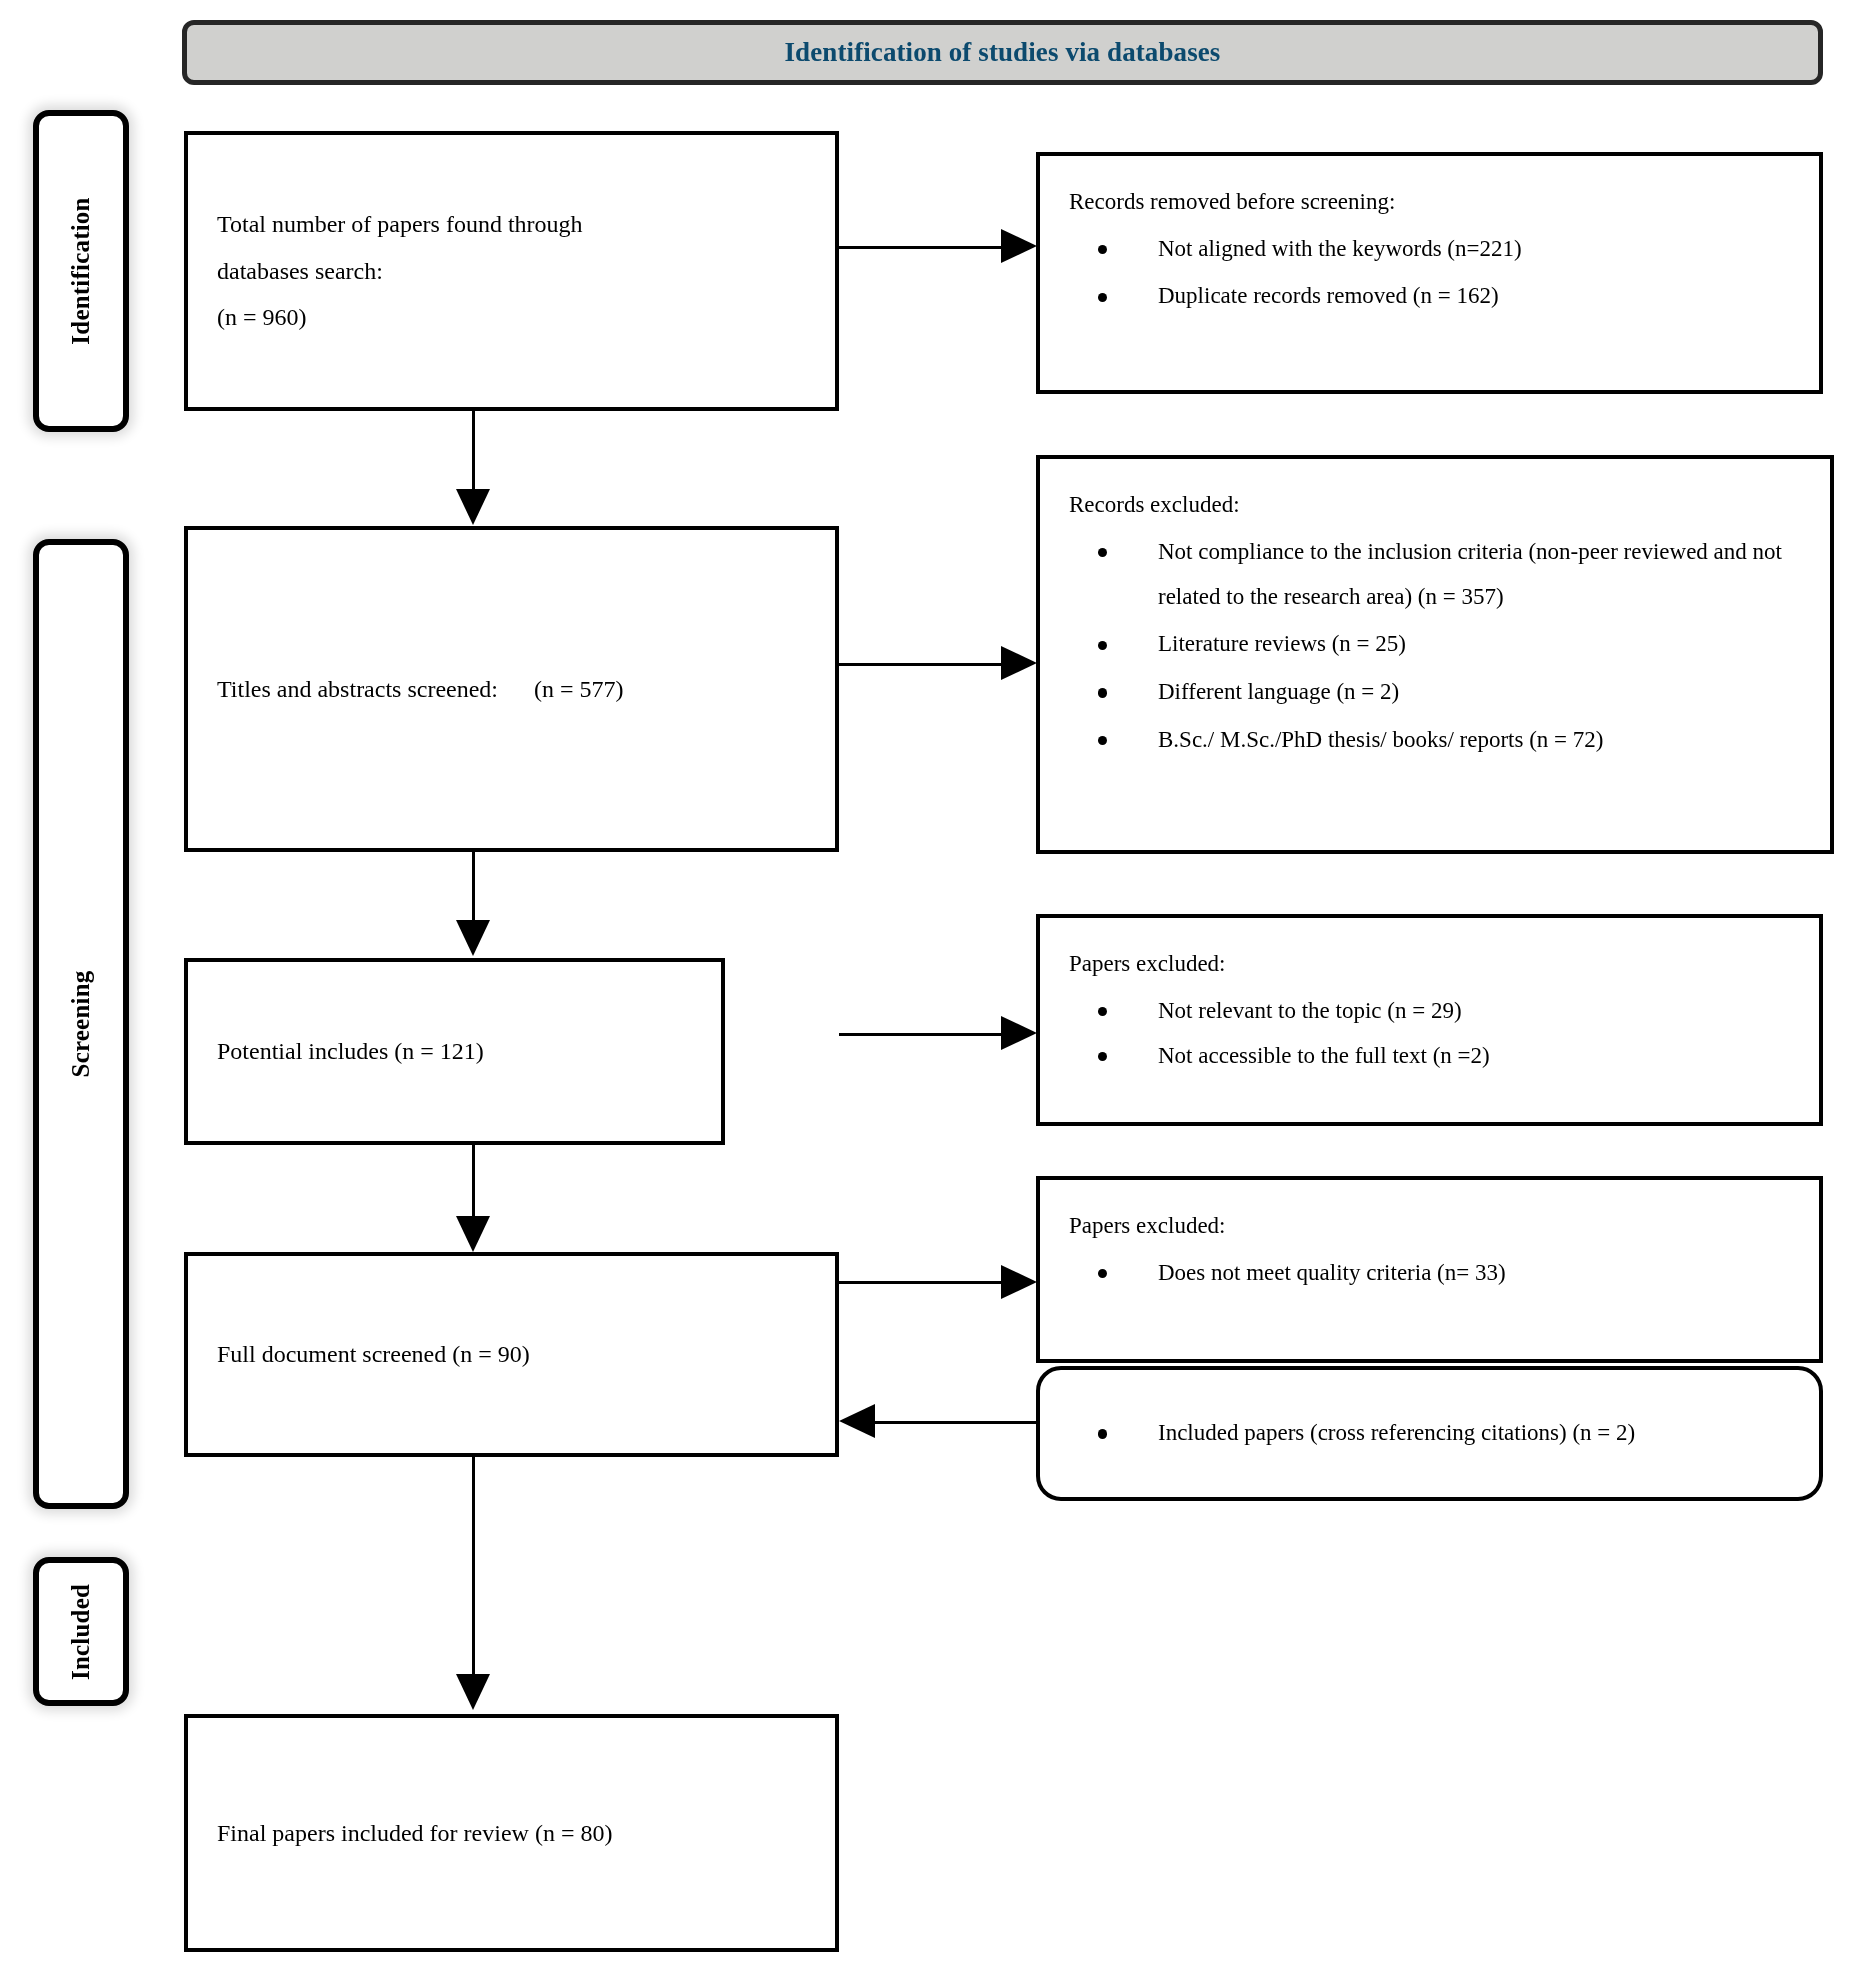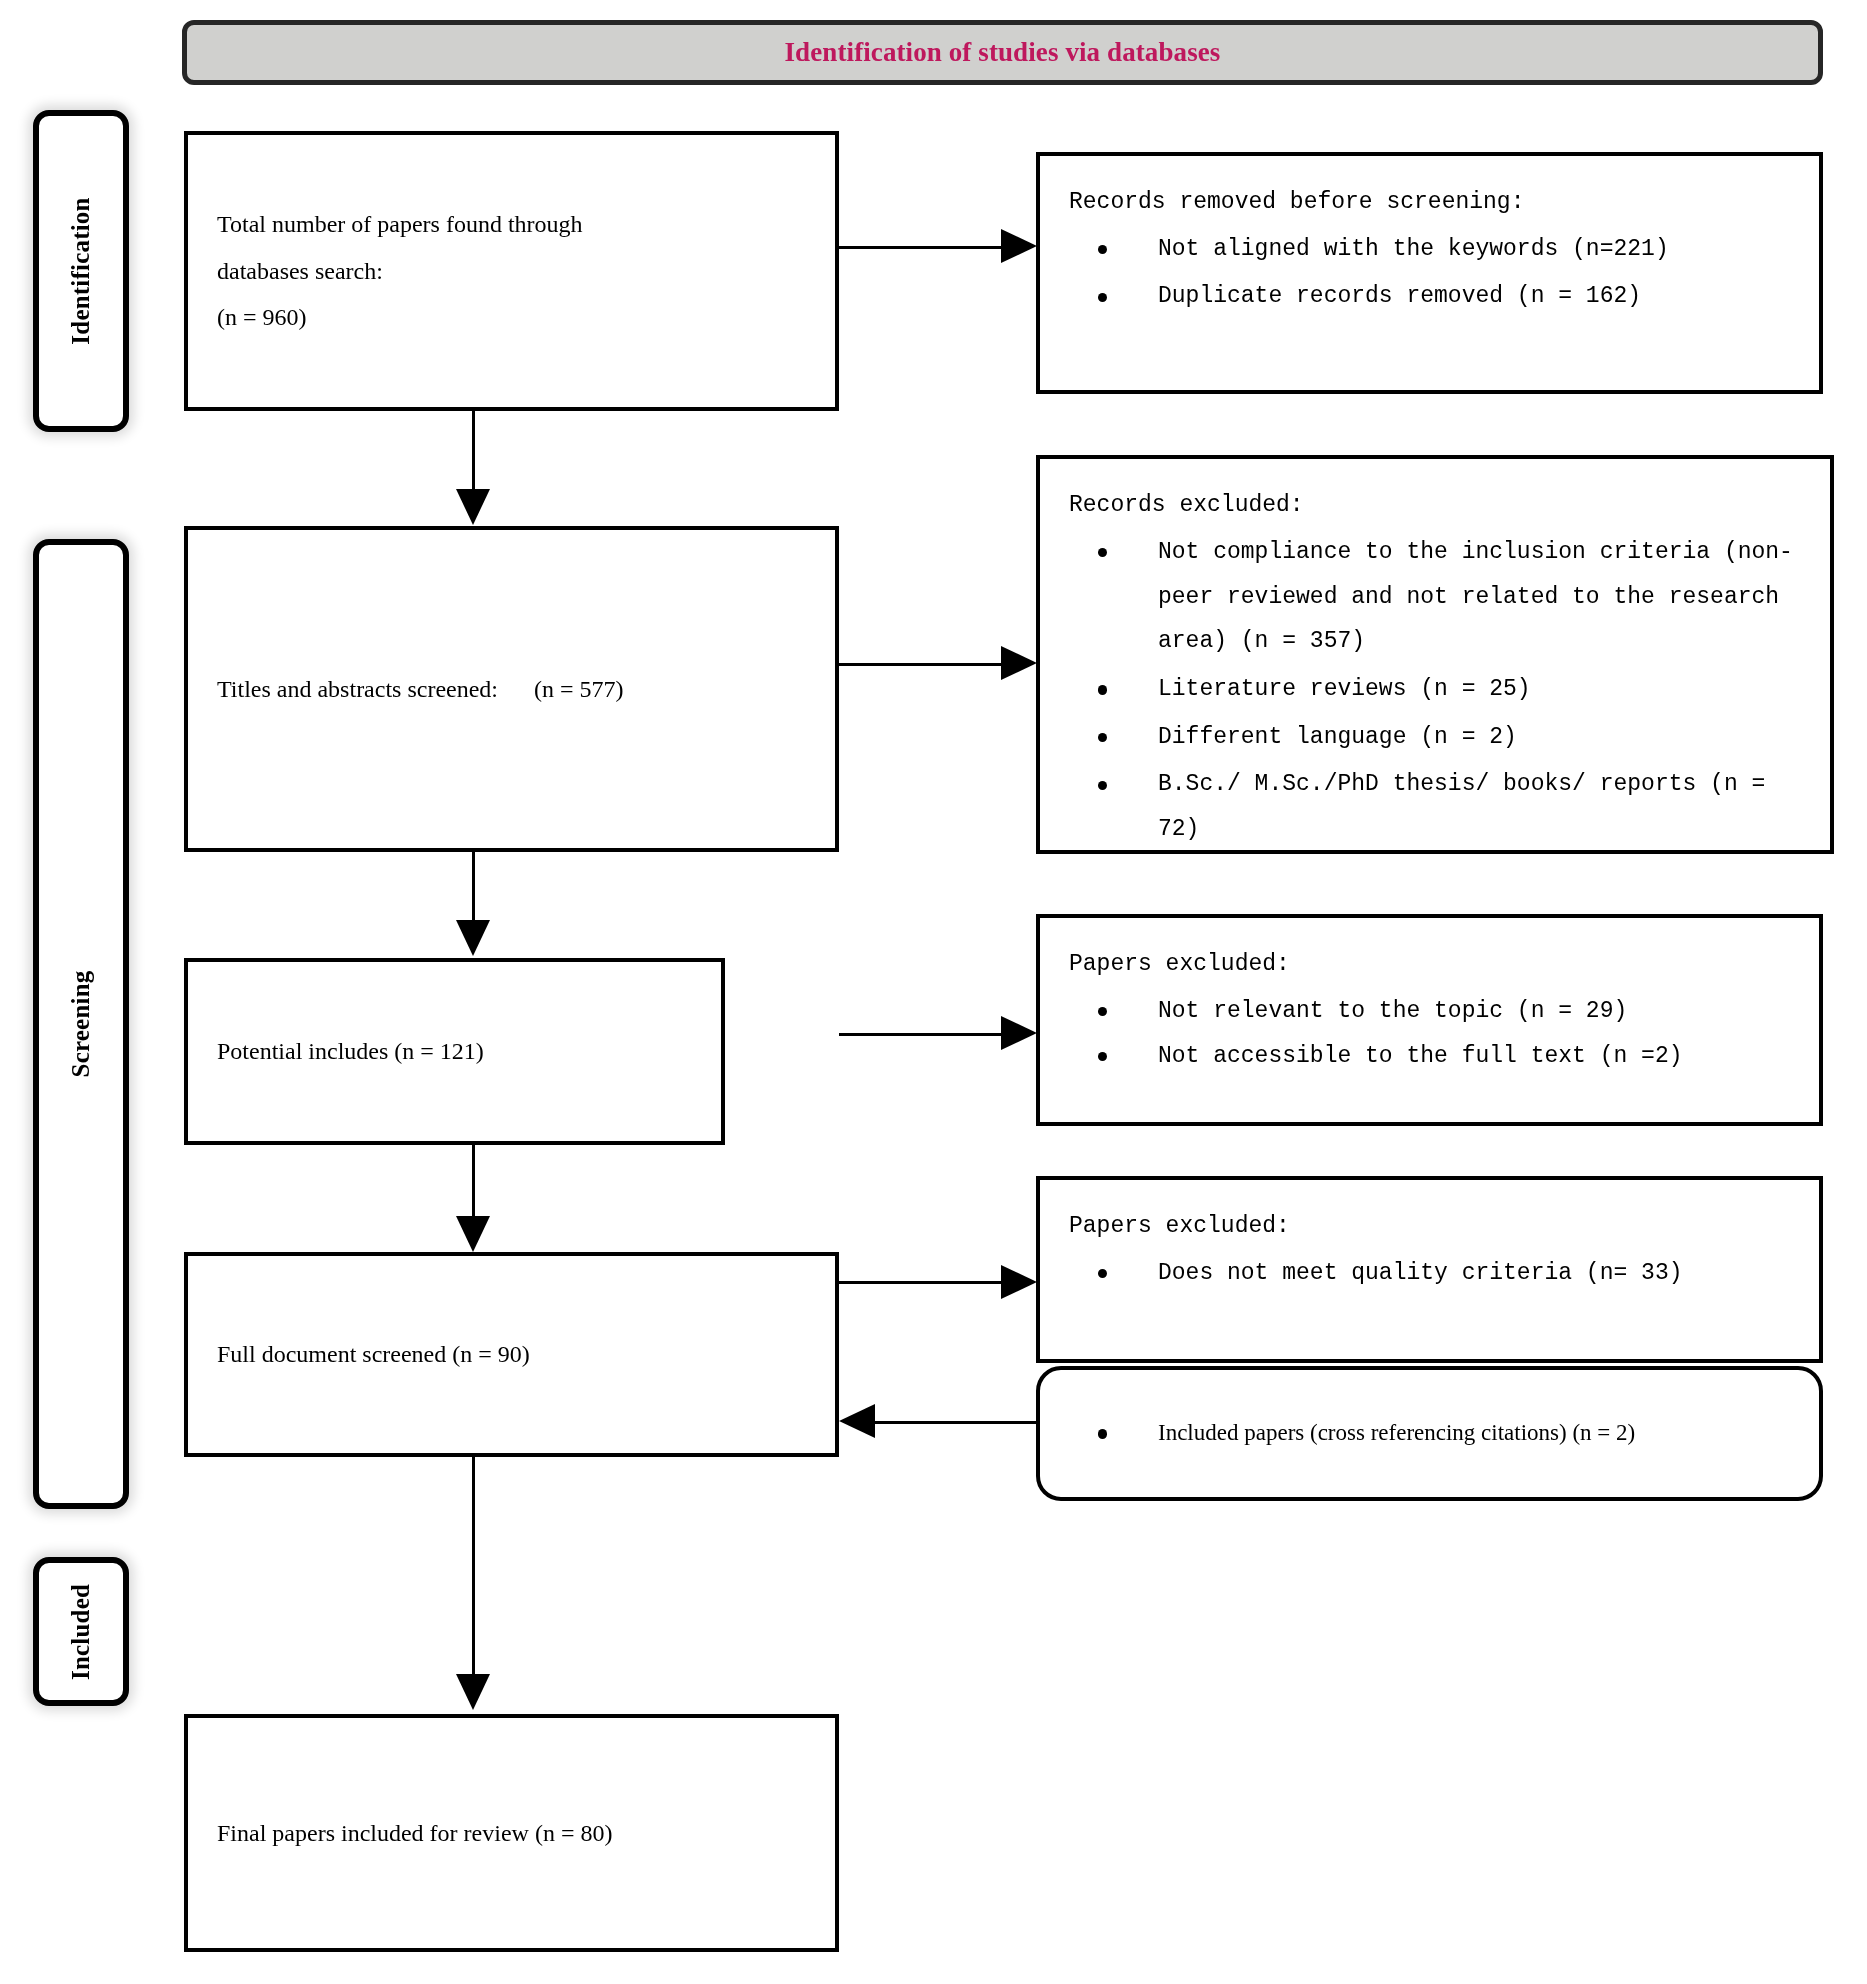--- a/index.html
+++ b/index.html
@@ -32,21 +32,21 @@
     border-radius: 12px;
     box-sizing: border-box;
     display: flex;
     align-items: center;
     justify-content: center;
   }
   .banner-title {
     font-size: 27px;
     font-weight: bold;
     letter-spacing: 0.1px;
-    color: #be185d;
+    color: #0c4a6e;
     text-align: center;
   }
 
   
   .stage {
     position: absolute;
     background: #ffffff;
     border: 6px solid #000000;
     border-radius: 16px;
     box-sizing: border-box;
@@ -78,21 +78,20 @@
     right: 22.4px;
     top: 0;
     bottom: 0;
     display: flex;
     flex-direction: column;
     justify-content: center;
   }
   .box-inner.top-aligned {
     justify-content: flex-start;
     padding-top: 24px;
-    font-family: Liberation Mono, monospace;
   }
 
   .line {
     font-size: 24px;
     line-height: 1.95;
     white-space: pre-wrap;
   }
   .lead {
     font-size: 23px;
     line-height: 1.95;

